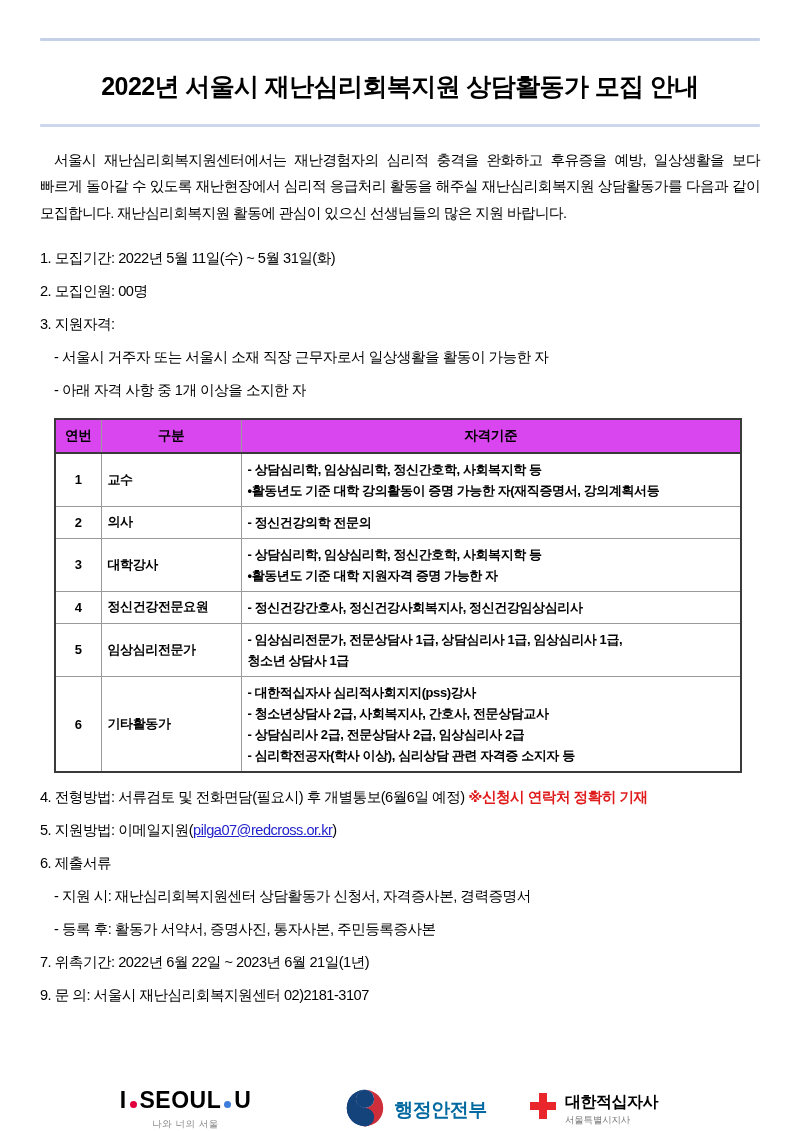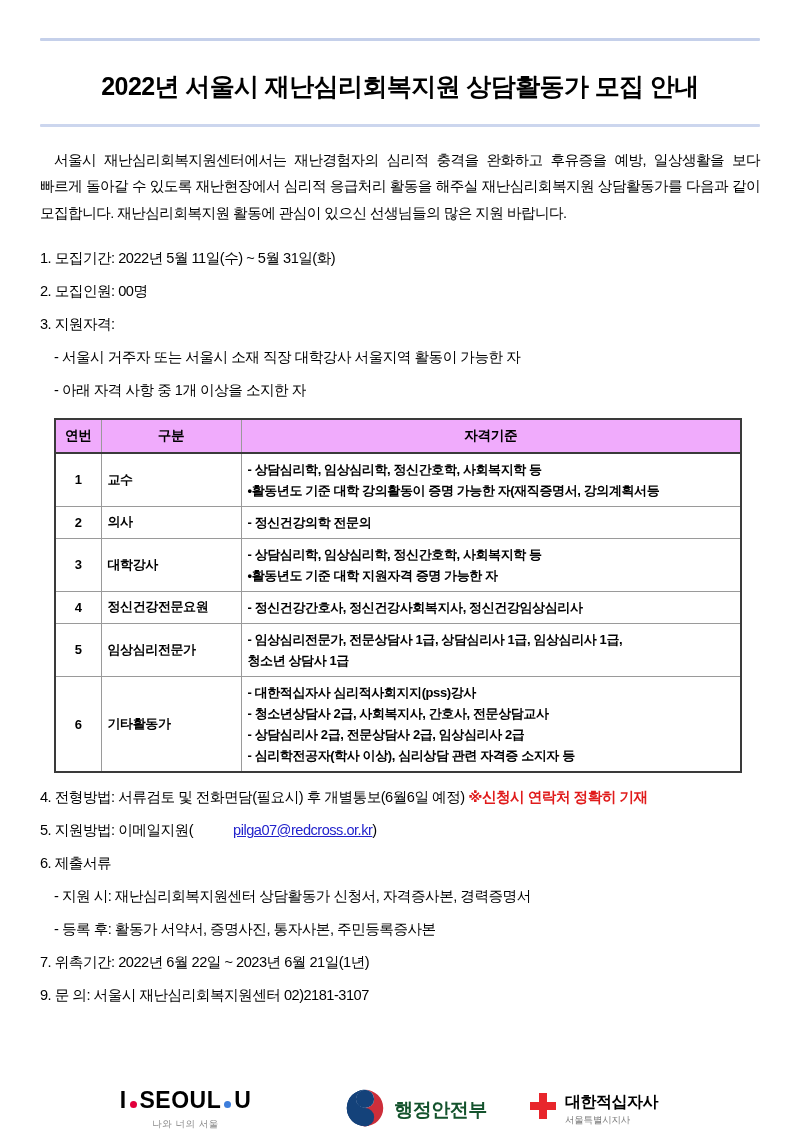--- a/index.html
+++ b/index.html
@@ -63,40 +63,39 @@
   .li.sub {
     padding-left: 14px;
   }
   .red {
     color: #e01b1b;
     font-weight: bold;
   }
   .maillink {
     color: #2222cc;
     text-decoration: underline;
-    margin-left: 40px;
   }
 
   
   table.qual {
     border-collapse: collapse;
     width: 686px;
     margin: 16px 0 0 14px;
     table-layout: fixed;
     border: 2px solid #3a3a3a;
   }
   table.qual th, table.qual td {
     border: 1px solid #9a9a9a;
     font-size: 13px;
     letter-spacing: -0.4px;
     padding: 5px 6px;
     vertical-align: middle;
   }
   table.qual thead th {
-    background: #f0abfc;
+    background: #d946ef;
     font-weight: bold;
     text-align: center;
     font-size: 13.6px;
     border-bottom: 2px solid #3a3a3a;
     padding: 7px 4px;
   }
   col.c-no    { width: 46px; }
   col.c-type  { width: 140px; }
   col.c-crit  { width: 500px; }
   td.no   { text-align: center; font-weight: bold; font-size: 13.5px; }
@@ -145,21 +144,21 @@
     flex: 1;
     display: flex;
     align-items: center;
     justify-content: center;
     gap: 10px;
   }
   .mois-text {
     font-size: 19px;
     font-weight: bold;
     letter-spacing: -0.5px;
-    color: #14532d;
+    color: #0369a1;
   }
   .logo-krc {
     width: 230px;
     display: flex;
     align-items: flex-start;
     justify-content: flex-start;
     gap: 9px;
     padding-left: 10px;
   }
   .krc-cross {
@@ -192,21 +191,21 @@
 
   <div class="rule rule-bottom"></div>
 
   <p class="intro">서울시 재난심리회복지원센터에서는 재난경험자의 심리적 충격을 완화하고 후유증을 예방, 일상생활을 보다 빠르게 돌아갈 수 있도록 재난현장에서 심리적 응급처리 활동을 해주실 재난심리회복지원 상담활동가를 다음과 같이 모집합니다. 재난심리회복지원 활동에 관심이 있으신 선생님들의 많은 지원 바랍니다.</p>
 
   <div class="list">
 
     <div class="li">1. 모집기간: 2022년 5월 11일(수) ~ 5월 31일(화)</div>
     <div class="li">2. 모집인원: 00명</div>
     <div class="li">3. 지원자격:</div>
-    <div class="li sub">- 서울시 거주자 또는 서울시 소재 직장 대학강사 서울지역 활동이 가능한 자</div>
+    <div class="li sub">- 서울시 거주자 또는 서울시 소재 직장 근무자로서 일상생활을 활동이 가능한 자</div>
     <div class="li sub">- 아래 자격 사항 중 1개 이상을 소지한 자</div>
 
     <table class="qual">
       <colgroup>
         <col class="c-no">
           <col class="c-type">
           <col class="c-crit">
       </colgroup>
       <thead>
         <tr>

